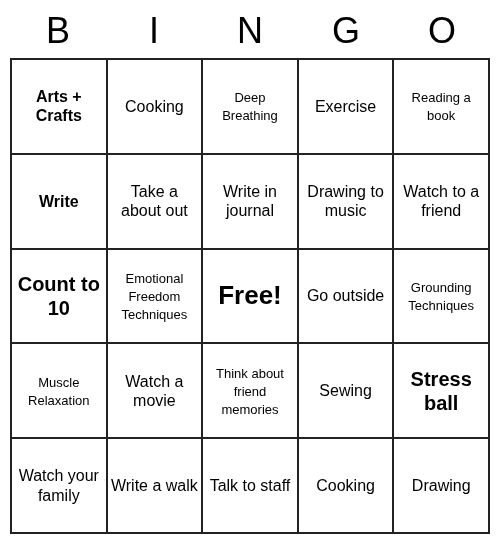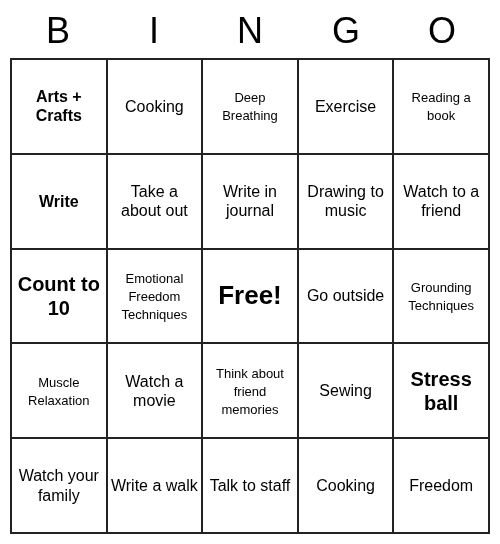--- a/index.html
+++ b/index.html
@@ -100,16 +100,16 @@
         <td><span class="cell-text medium">Watch a movie</span></td>
         <td><span class="cell-text">Think about friend memories</span></td>
         <td><span class="cell-text medium">Sewing</span></td>
         <td><span class="cell-text large">Stress ball</span></td>
       </tr>
       <tr>
         <td><span class="cell-text medium">Watch your family</span></td>
         <td><span class="cell-text medium">Write a walk</span></td>
         <td><span class="cell-text medium">Talk to staff</span></td>
         <td><span class="cell-text medium">Cooking</span></td>
-        <td><span class="cell-text medium">Freedom</span></td>
+        <td><span class="cell-text medium">Drawing</span></td>
       </tr>
     </tbody>
 </table>
 
 </body></html>

